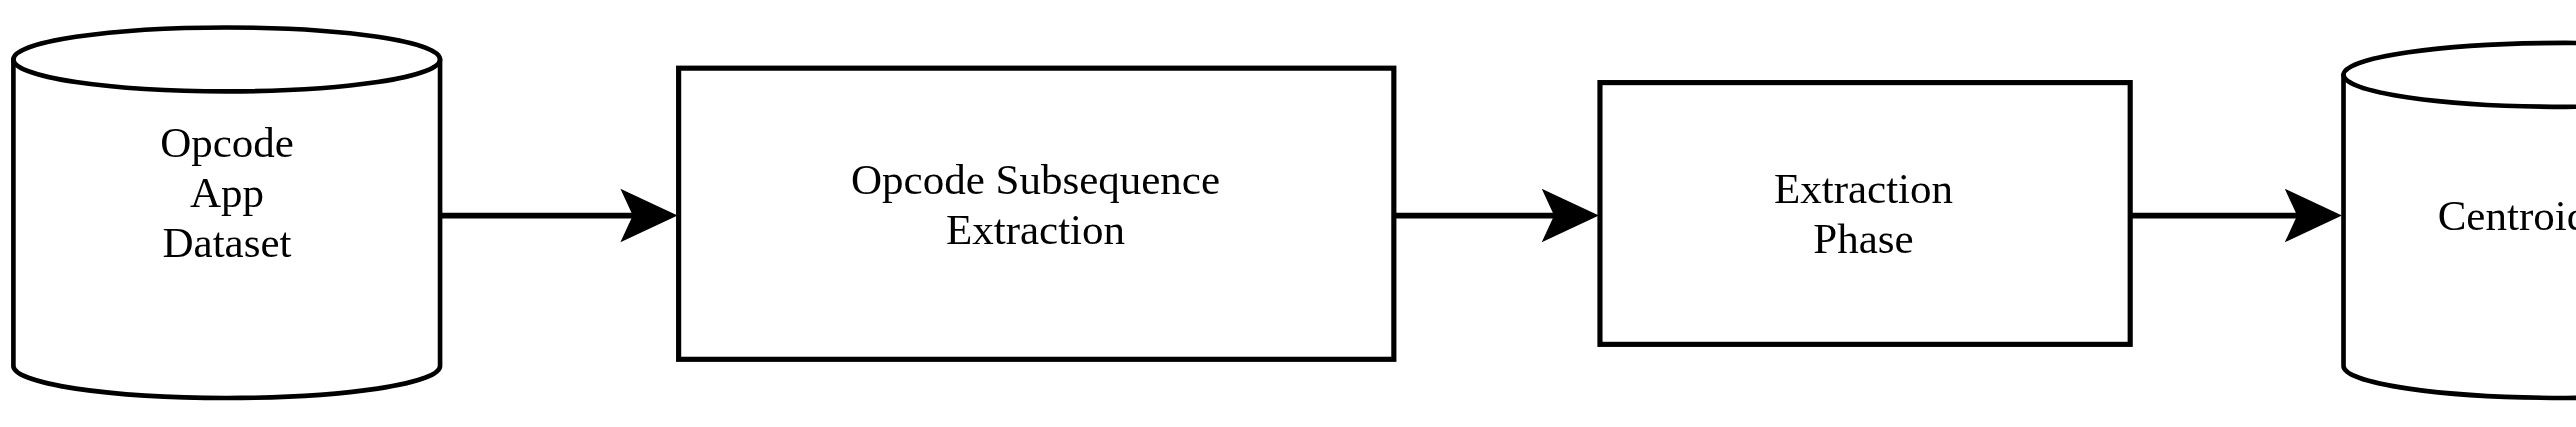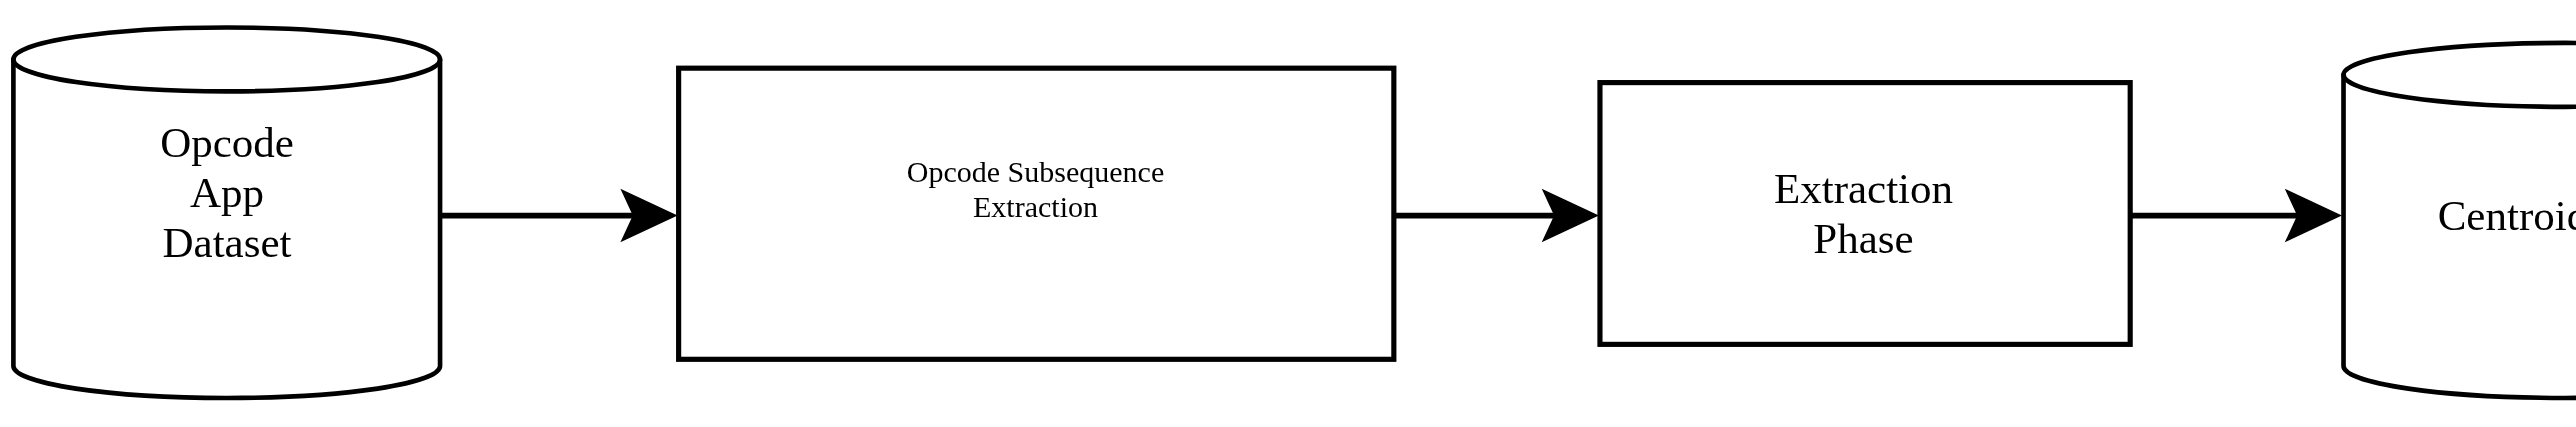--- a/index.html
+++ b/index.html
@@ -59,21 +59,21 @@
   #label-dataset {
     left: 31px;
     top: 118px;
     width: 392px;
     font-size: 43px;
   }
   #label-opcode {
     left: 685px;
     top: 155px;
     width: 701px;
-    font-size: 30px;
+    font-size: 43px;
   }
   #label-clustering {
     left: 1606px;
     top: 164px;
     width: 515px;
     font-size: 43px;
   }
   #label-centroid {
     left: 2354px;
     top: 191px;

